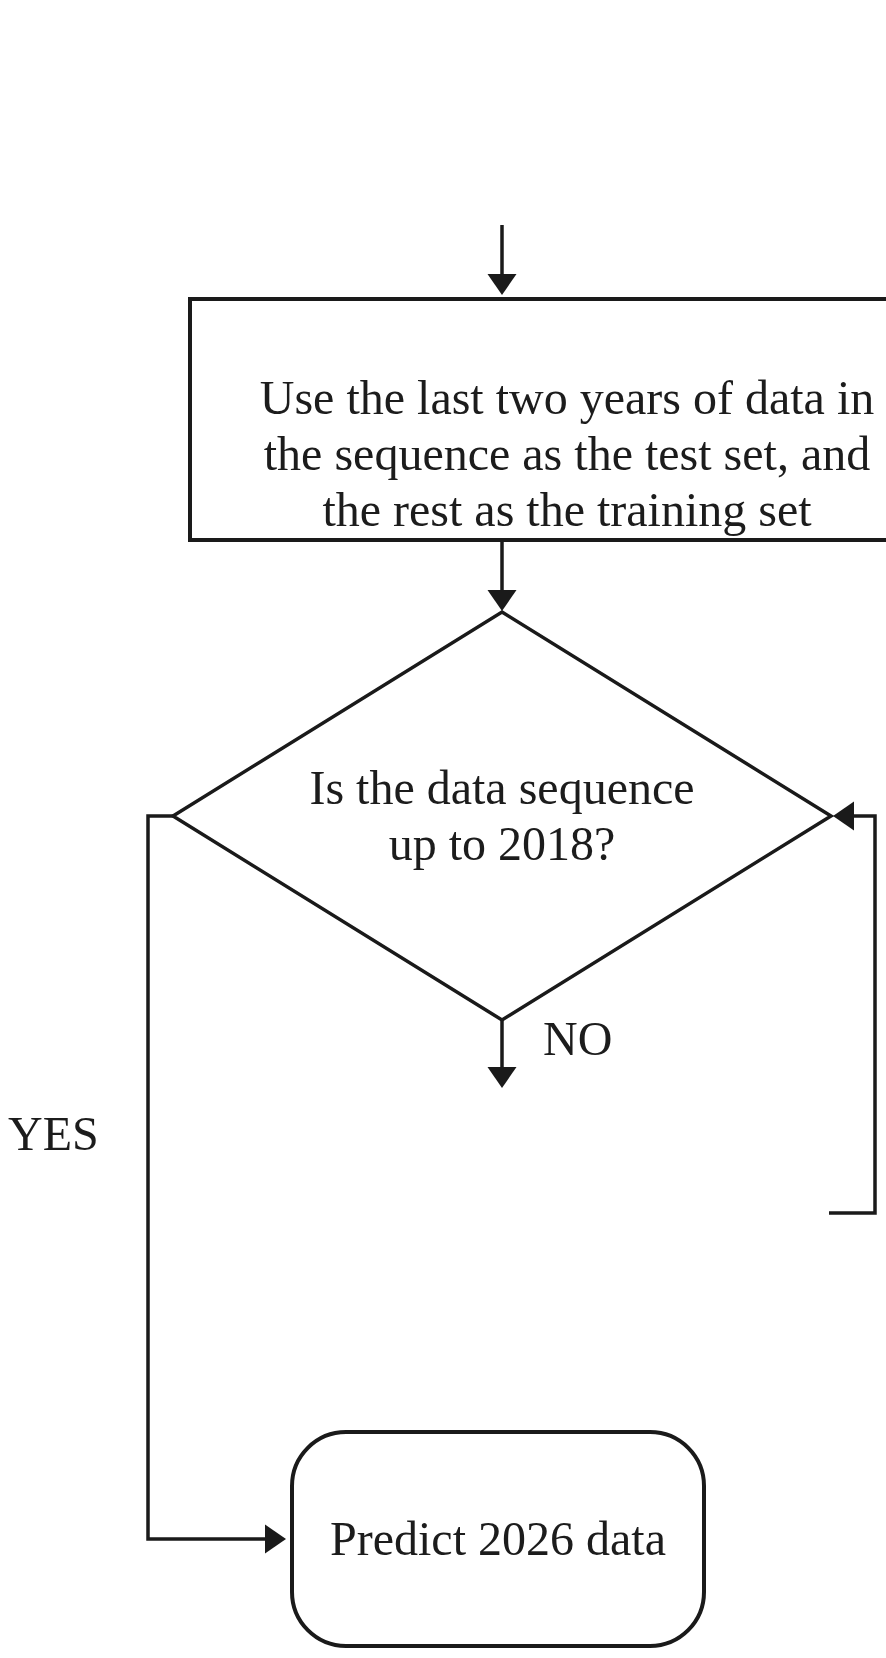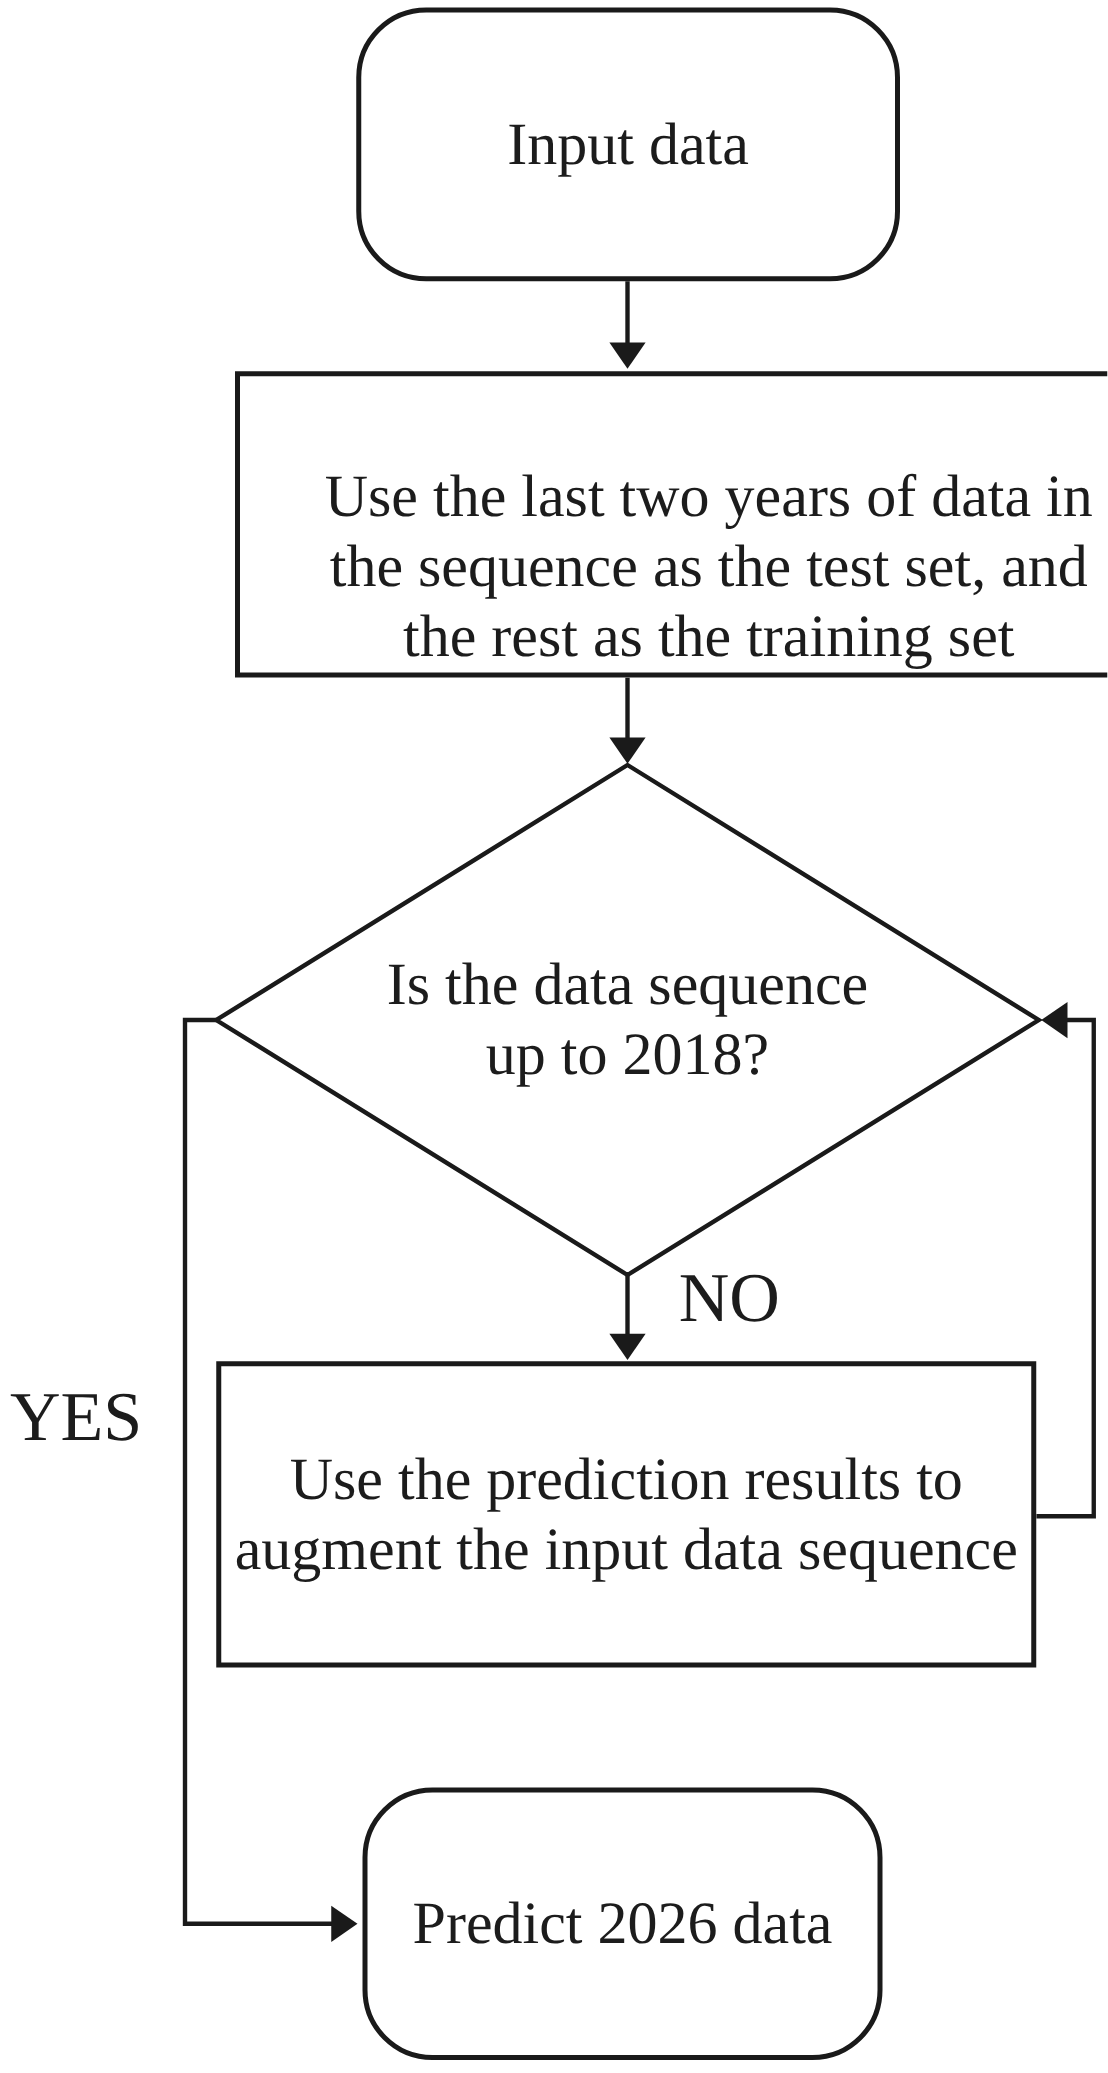--- a/index.html
+++ b/index.html
@@ -46,21 +46,21 @@
     justify-content: center;
     text-align: center;
     font-size: 48px;
     line-height: 56px;
     white-space: pre;
     background: transparent;
     border: none;
   }
   .edge-label {
     position: absolute;
-    font-size: 56px;
+    font-size: 48px;
     line-height: 48px;
     white-space: nowrap;
   }
 </style>
 </head>
 <body>
 
 <div class="stage">
 
   <svg class="wires" viewBox="0 0 886 1658" xmlns="http://www.w3.org/2000/svg">
@@ -76,45 +76,38 @@
     <line x1="502" y1="1020" x2="502" y2="1073" stroke="#1a1a1a" stroke-width="3.5"></line>
     <polygon points="502,1088 487.5,1067 516.5,1067" fill="#1a1a1a"></polygon>
 
     <polyline points="829,1213 875,1213 875,816 851,816" fill="none" stroke="#1a1a1a" stroke-width="3.5"></polyline>
     <polygon points="833,816 854,801.5 854,830.5" fill="#1a1a1a"></polygon>
 
     <polyline points="173,816 148,816 148,1539 270,1539" fill="none" stroke="#1a1a1a" stroke-width="3.5"></polyline>
     <polygon points="286,1539 265,1524.5 265,1553.5" fill="#1a1a1a"></polygon>
   </svg>
 
-  <div class="node terminator" style="left:285px; top:6px; width:435px; height:219px;">
-    <span>Input data</span>
-  </div>
 
   <div class="node" style="left:188px; top:297px; width:758px; height:245px;align-items:flex-end;">
     <span>Use the last two years of data in
 the sequence as the test set, and
 the rest as the training set</span>
   </div>
 
   <div class="free-text" style="left:252px; top:701px; width:500px; height:230px;">
     <span>Is the data sequence
 up to 2018?</span>
   </div>
 
   <div class="edge-label" style="left:543px; top:1015px;">
     <span>NO</span>
   </div>
 
   <div class="edge-label" style="left:8px; top:1110px;">
     <span>YES</span>
   </div>
 
-  <div class="node" style="left:173px; top:1089px; width:656px; height:245px;">
-    <span>Use the prediction results to
-augment the input data sequence</span>
-  </div>
 
   <div class="node terminator" style="left:290px; top:1430px; width:416px; height:218px;">
     <span>Predict 2026 data</span>
   </div>
 
 </div>
 
 </body></html>

